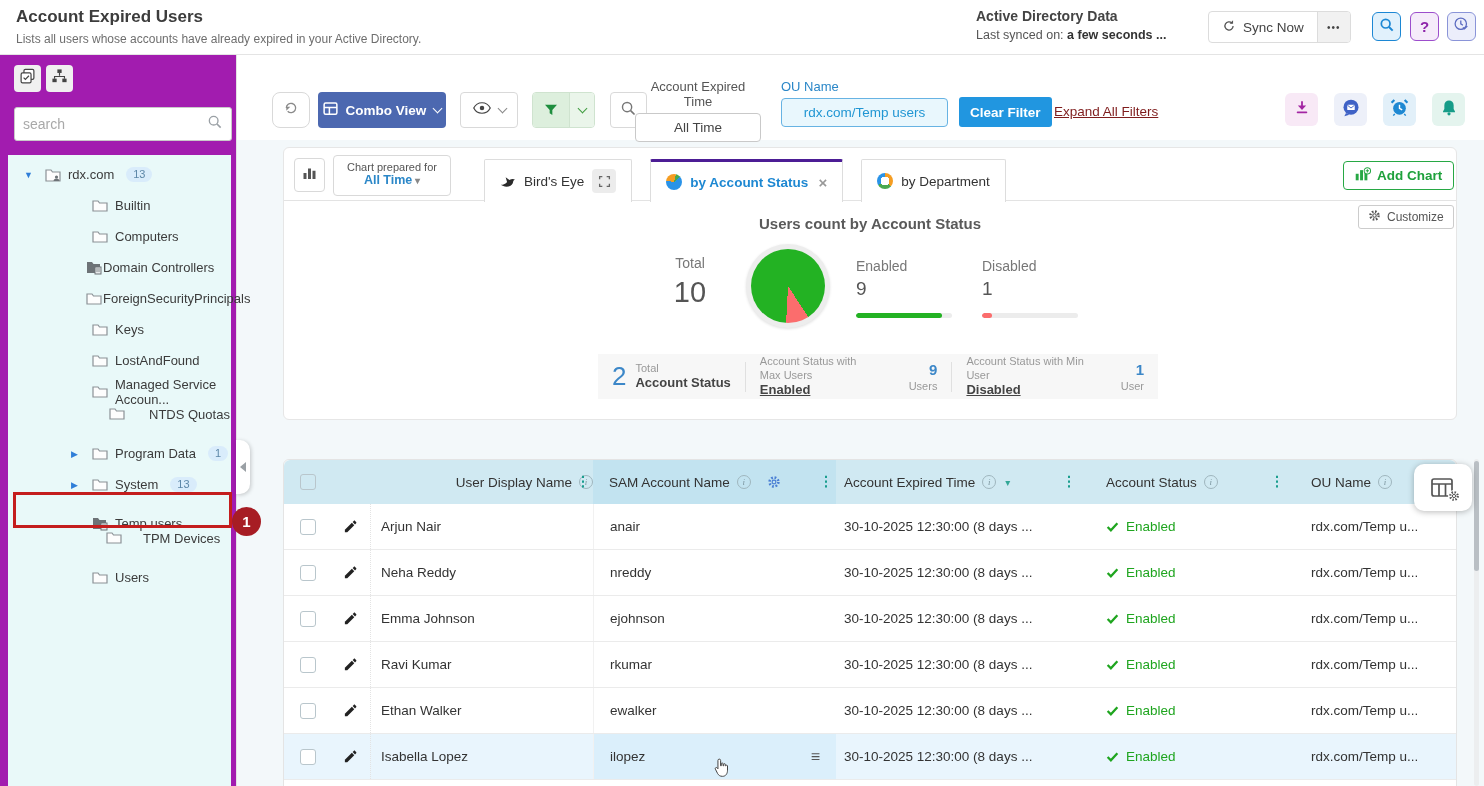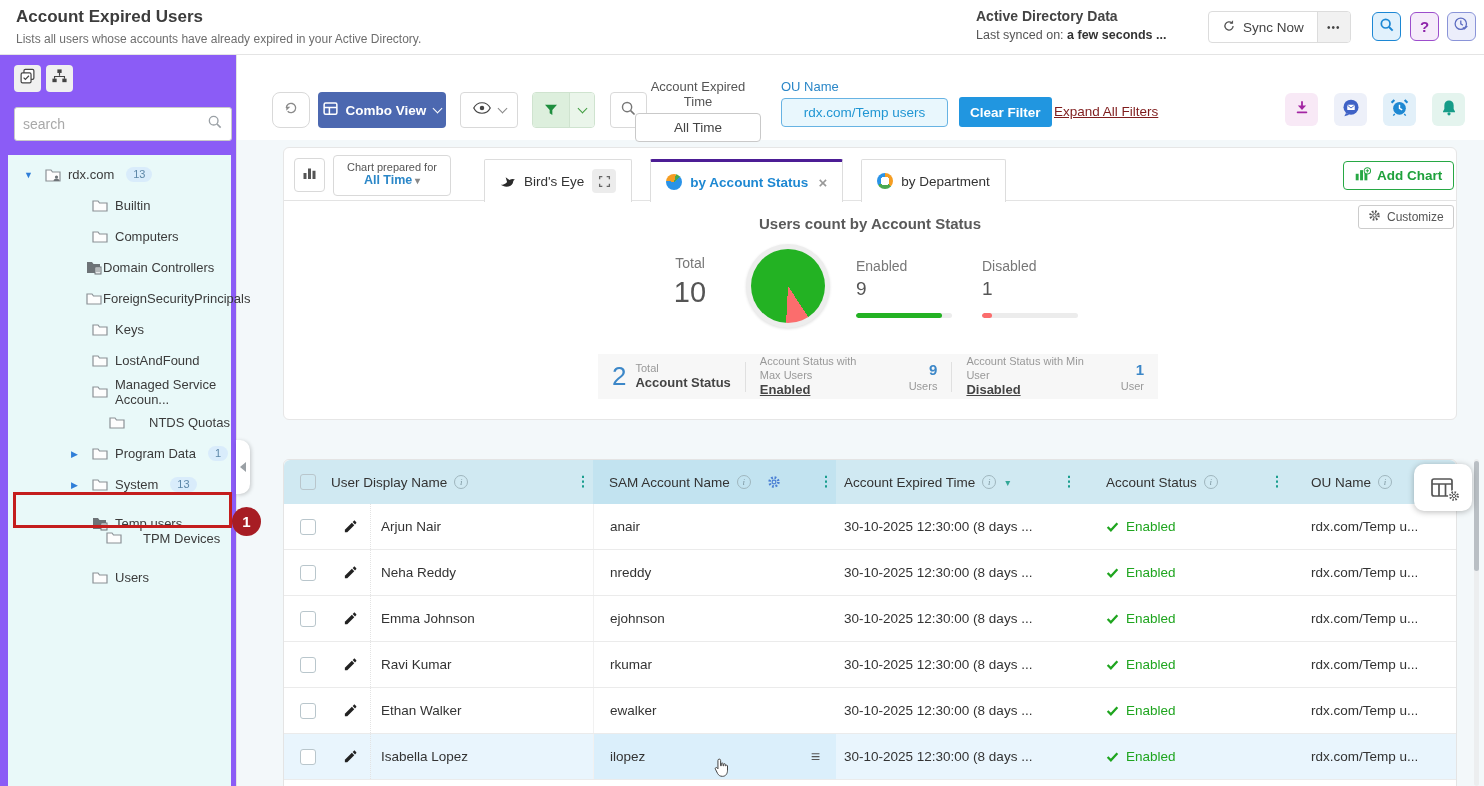--- a/index.html
+++ b/index.html
@@ -17,21 +17,21 @@
   .sync-group{position:absolute;left:1208px;top:11px;height:32px;display:flex;border:1px solid #dcdcdc;border-radius:4px;overflow:hidden;background:#fff}
   .sync-btn{padding:0 13px;display:flex;align-items:center;gap:7px;font-size:13.5px;color:#444;cursor:pointer}
   .more-btn{width:33px;background:#f1f1f1;border-left:1px solid #dcdcdc;display:flex;align-items:center;justify-content:center;color:#444;cursor:pointer}
   .more-btn::before{content:"•••";font-size:10px;letter-spacing:1px}
   .hdr-icon{position:absolute;top:12px;width:29px;height:29px;border-radius:6px;display:flex;align-items:center;justify-content:center;cursor:pointer}
   .search-hdr{left:1372px;background:#e1f1fc;border:1.5px solid #1c87d4}
   .help-hdr{left:1410px;background:#f5ebfa;border:1.5px solid #9c4dcc;color:#8e24aa;font-weight:bold;font-size:15px}
   .clock-hdr{left:1447px;background:#eceefb;border:1.5px solid #8a94d8}
 
   
-  .sidebar{position:absolute;left:0;top:55px;width:237px;bottom:0;background:#8b5cf6;border-right:1px solid #e3e3e3;z-index:2;overflow:visible}
+  .sidebar{position:absolute;left:0;top:55px;width:237px;bottom:0;background:#a21caf;border-right:1px solid #e3e3e3;z-index:2;overflow:visible}
   .side-tool{position:absolute;top:10px;width:27px;height:27px;background:#f0f0f0;border-radius:4px;display:flex;align-items:center;justify-content:center;cursor:pointer}
   .side-search{position:absolute;left:14px;top:52px;width:218px;height:34px;border:1px solid #c9c9c9;border-radius:3px;display:flex;align-items:center;padding:0 8px;background:#fff}
   .side-search input{flex:1;border:none;outline:none;font-size:14px;color:#555;font-family:"Liberation Sans",sans-serif}
   .side-search input::placeholder{color:#a9a9a9}
   .tree{position:absolute;left:8px;right:5px;top:100px;bottom:0;background:#e9f9f9;padding-top:4px}
   .tree-item{height:31px;display:flex;align-items:center;gap:6px;font-size:13px;color:#3b3b3b;padding-left:16px;cursor:pointer}
   .tree-item.child{padding-left:63px}
   .arrow{width:15px;font-size:9px;color:#2f7ed8;flex:none;text-align:left}
   .tree-icon{width:17px;height:14px;flex:none;position:relative}
   .tree-icon svg{display:none;position:absolute;left:0;top:0}
@@ -116,21 +116,21 @@
   .sum-right{margin-left:auto;text-align:right;color:#999;line-height:1.3;padding-left:30px}
   .sum-val{display:block;font-size:15px;color:#3c87c8;font-weight:bold}
   .sum-sec.grow{flex:1}
 
   
   .table-card{position:absolute;left:46px;top:404px;width:1174px;height:380px;background:#fff;border:1px solid #e4e4e4;border-radius:6px 6px 0 0}
   .t-head{display:flex;height:44px;background:#d0e9f2;border-radius:6px 6px 0 0;align-items:stretch;position:relative}
   .th-sel{width:47px;display:flex;align-items:center;justify-content:center}
   .t-cols{display:flex;flex:1}
   .th{position:relative;display:flex;align-items:center;font-size:13.5px;color:#333}
-  .t-cols>div:nth-of-type(1){width:262px;justify-content:flex-start}
+  .t-cols>div:nth-of-type(1){width:262px;justify-content:flex-end}
   .t-cols>div:nth-of-type(2){width:243px;padding-left:16px}
   .t-cols>div:nth-of-type(3){width:243px;padding-left:8px}
   .t-cols>div:nth-of-type(4){width:208px;padding-left:27px}
   .t-cols>div:nth-of-type(5){flex:1;padding-left:24px}
   .th.hl{background:#c2e3f0}
   .info-i{width:14px;height:14px;border:1px solid #9fb6be;border-radius:50%;font-size:9px;color:#7d97a0;display:inline-flex;align-items:center;justify-content:center;margin-left:7px;font-family:"Liberation Serif",serif;font-style:italic;flex:none}
   .info-i::before{content:"i"}
   .th-gear{margin-left:16px;cursor:pointer;display:flex}
   .th-kebab{position:absolute;right:3px;top:13px;color:#1a9e8f;font-size:14px;font-weight:bold;cursor:pointer}
   .th-kebab::before{content:"⋮"}
@@ -332,21 +332,21 @@
                 <path d="M1 2h5l1.5 2H15v8H1z" fill="#fdfdfd" stroke="#8b9196" stroke-width="1.2"></path>
               </svg>
 
             </span>
             <span class="tree-label">Managed Service Accoun...</span>
 
           </span>
         </div>
 
         <div class="tree-item child">
-          <span class="tree-item-inner" style="display:flex;align-items:center;gap:23px;width:100%;height:100%;border-radius:4px">
+          <span class="tree-item-inner" style="display:flex;align-items:flex-start;gap:23px;width:100%;height:100%;border-radius:4px">
             <span class="arrow"></span>
             <span class="tree-icon" data-icon="folder">
               <svg class="ic-folder" width="16" height="13" viewBox="0 0 16 13">
                 <path d="M1 2h5l1.5 2H15v8H1z" fill="#fdfdfd" stroke="#8b9196" stroke-width="1.2"></path>
               </svg>
 
             </span>
             <span class="tree-label">NTDS Quotas</span>
 
           </span>

